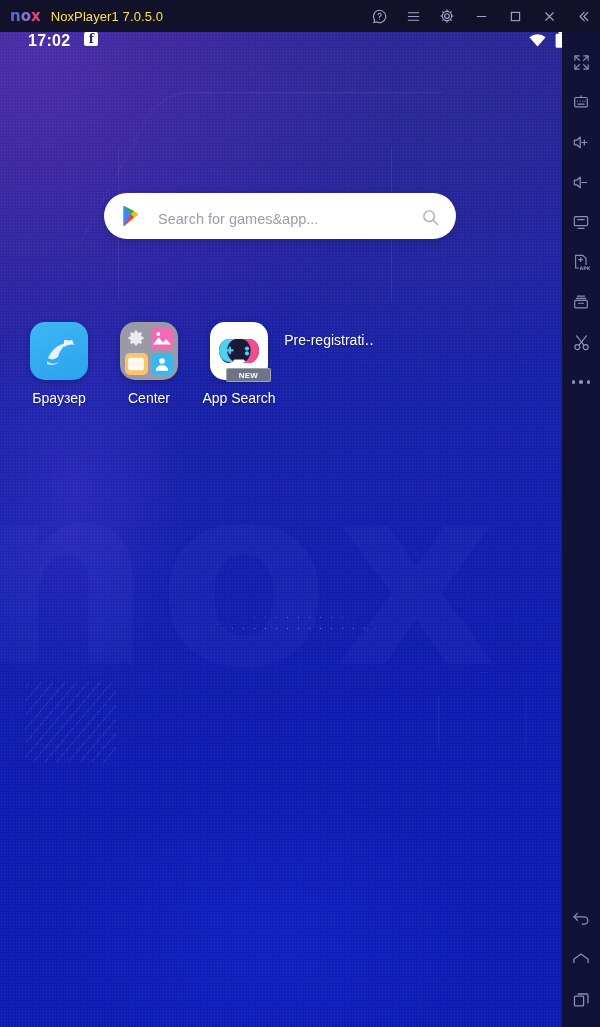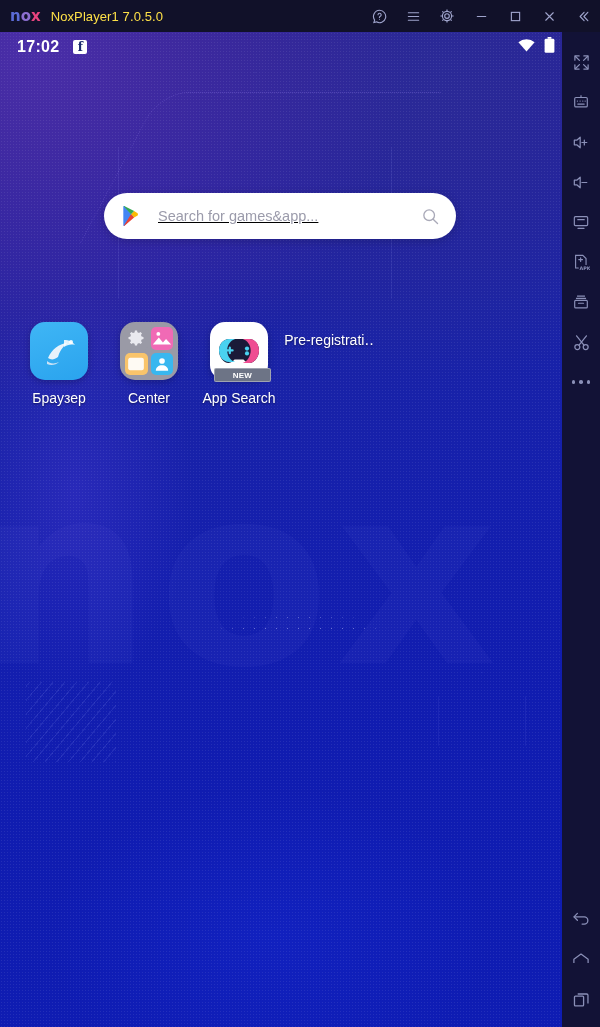--- a/index.html
+++ b/index.html
@@ -49,48 +49,48 @@
           background-image:radial-gradient(rgba(190,195,255,.5) .9px, transparent 1px);
           background-size:11px 11px;
           -webkit-mask-image:radial-gradient(ellipse 150px 62px at 50% 115%, #000 52%, transparent 70%);
           mask-image:radial-gradient(ellipse 150px 62px at 50% 115%, #000 52%, transparent 70%);}
   .diag{position:absolute;left:120px;top:60px;width:280px;height:150px;
         border-top:1px dotted rgba(175,150,255,.30);
         border-left:1px dotted rgba(175,150,255,.22);
         border-top-left-radius:28px;transform:skewX(-28deg);}
 
   
-  .statusbar{position:absolute;left:5px;top:0;width:562px;height:30px;
-             display:flex;align-items:center;padding:0 12px;box-sizing:border-box;z-index:6;}
+  .statusbar{position:absolute;left:16px;top:0;width:562px;height:30px;
+             display:flex;align-items:flex-start;padding:0 12px;box-sizing:border-box;z-index:6;}
   .clock{color:#ffffff;font-size:16px;font-weight:700;letter-spacing:.3px;}
   .fb-notif{margin-left:14px;width:14px;height:14px;background:#ffffff;border-radius:2px;
             display:flex;align-items:center;justify-content:center;}
   .fb-notif span{color:#1a2a6e;font-size:12px;font-weight:700;line-height:12px;
                  font-family:"DejaVu Serif",serif;}
   .sb-right{margin-left:auto;display:flex;align-items:center;gap:9px;}
 
   
   .searchbar{position:absolute;left:104px;top:161px;width:352px;height:46px;
-             background:#ffffff;border-radius:23px;display:flex;align-items:center;
+             background:#ffffff;border-radius:23px;display:flex;align-items:flex-end;
              padding:12px 16px;box-sizing:border-box;z-index:5;
-             box-shadow:0 2px 10px rgba(0,0,0,.18);text-decoration:underline;}
+             box-shadow:0 2px 10px rgba(0,0,0,.18);}
   .play-icon{width:22px;height:22px;flex:0 0 22px;margin-right:16px;}
   .search-ph{color:#9b9bab;font-size:14.5px;flex:1;}
   .mag{width:19px;height:19px;flex:0 0 19px;}
 
   
   .grid{position:absolute;left:0;top:290px;width:562px;z-index:5;
         display:flex;padding:0 14px;box-sizing:border-box;}
   .app-cell{width:90px;display:flex;flex-direction:column;align-items:center;}
   .icon-wrap{position:relative;width:58px;height:58px;}
   .icon{width:58px;height:58px;border-radius:15px;overflow:hidden;position:relative;
         box-shadow:0 2px 6px rgba(0,0,0,.22);}
   .app-label{margin-top:10px;color:#ffffff;font-size:14px;white-space:nowrap;
              text-shadow:0 1px 2px rgba(0,0,0,.45);}
-  .badge{position:absolute;right:-3px;bottom:-2px;height:12px;padding:0 18px;
+  .badge{position:absolute;right:-3px;bottom:-2px;height:12px;padding:0 12px;
          border-radius:2px;background:#6d7486;color:#fff;font-size:8px;font-weight:700;
          display:flex;align-items:center;justify-content:center;letter-spacing:.2px;
          border:1px solid rgba(255,255,255,.35);}
 
   
   .ic-browser{background:linear-gradient(160deg,#3fb6f5 0%,#2aa3ee 100%);}
   .ic-tools{background:#9a9aa6;display:grid;grid-template-columns:1fr 1fr;grid-template-rows:1fr 1fr;
             gap:3px;padding:5px;box-sizing:border-box;}
   .tq{border-radius:5px;display:flex;align-items:center;justify-content:center;}
   .tq1{background:#9a9aa6;} .tq2{background:#f06ab5;}

